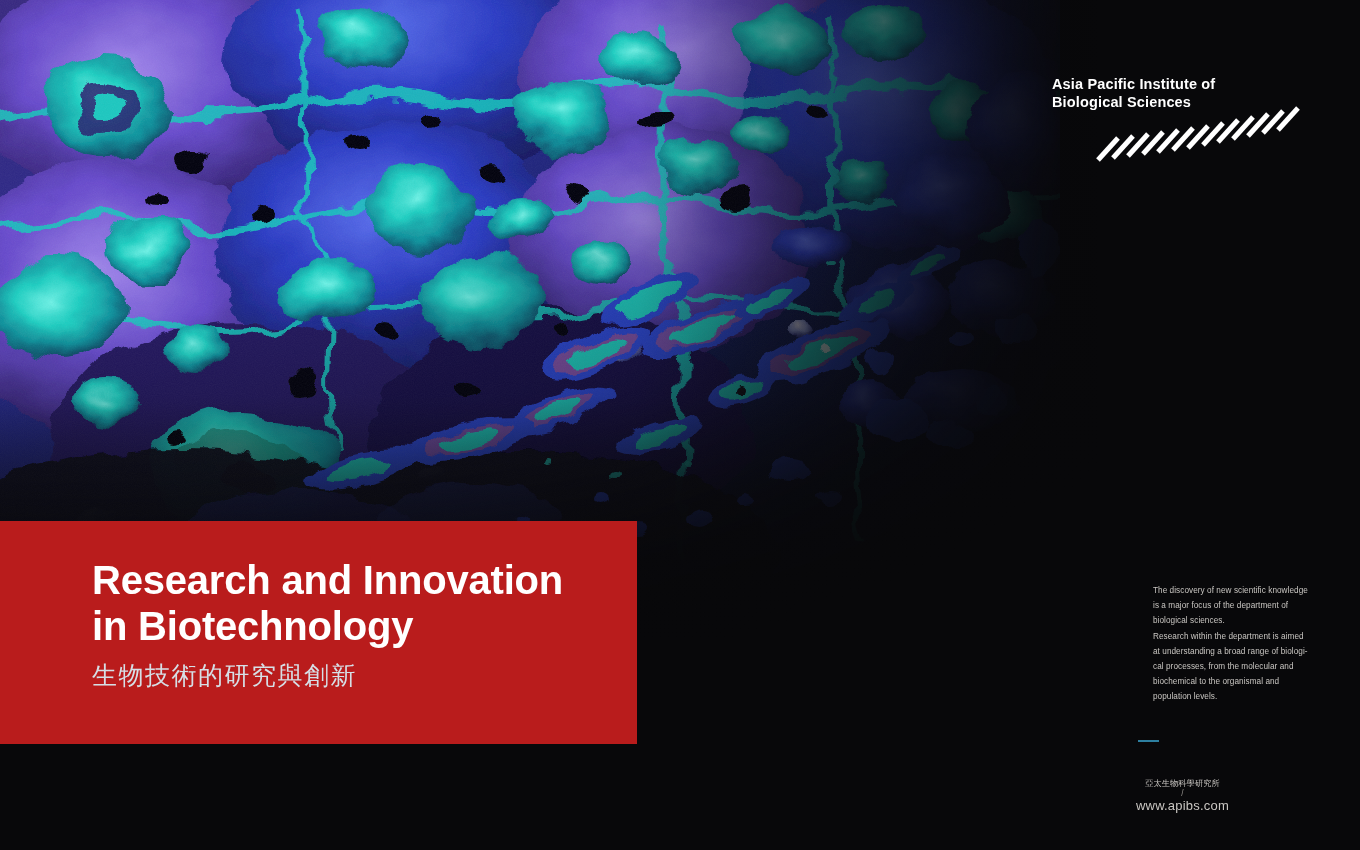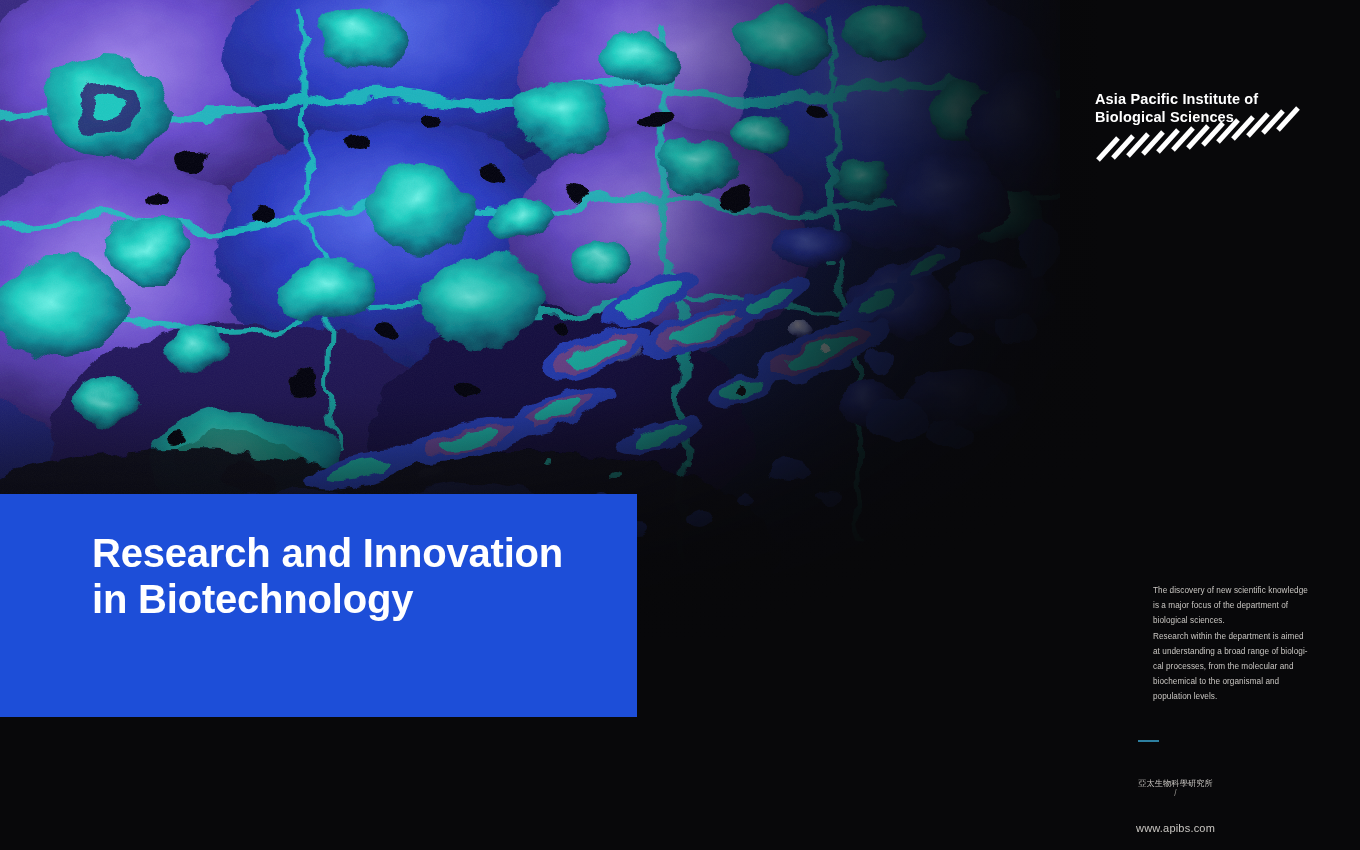--- a/index.html
+++ b/index.html
@@ -33,44 +33,43 @@
     width:1100px; height:640px;
     pointer-events:none;
     background:
       radial-gradient(125% 115% at 6% 4%, rgba(8,8,10,0) 40%, rgba(8,8,10,.28) 62%, rgba(8,8,10,.80) 82%, #08080a 97%),
       linear-gradient(to right, rgba(8,8,10,0) 58%, rgba(8,8,10,.55) 82%, #08080a 100%),
       linear-gradient(to bottom, rgba(8,8,10,0) 62%, rgba(8,8,10,.60) 86%, #08080a 100%);
   }
 
   
   #brand {
-    position:absolute; left:1052px; top:90px;
+    position:absolute; left:1052px; top:75px;
     width:260px;
-    margin-left:43px;
   }
   #brand-name {
     color:#ffffff;
     font-size:14.5px;
     font-weight:bold;
     line-height:1.26;
     letter-spacing:.15px;
     white-space:pre-line;
   }
   #brand-mark {
     position:absolute; left:1096px; top:104px;
     width:210px; height:62px;
   }
   #brand-mark svg { display:block; }
 
   
   #title-panel {
     position:absolute;
-    left:0; top:494px;
+    left:0; top:521px;
     width:637px; height:223px;
-    background:#1d4ed8;
+    background:#b91c1c;
   }
   #title-main {
     position:absolute; left:92px; top:36px;
     color:#ffffff;
     font-size:40px;
     font-weight:bold;
     line-height:1.16;
     letter-spacing:-.2px;
     white-space:pre-line;
   }
@@ -102,21 +101,21 @@
   #footer {
     position:absolute; left:1136px; top:778px;
     display:flex; align-items:center;
     color:#c9c6c2;
     font-size:8.2px;
     letter-spacing:.1px;
     white-space:nowrap;
     flex-direction:column;
   }
   #footer .sep { margin:0 9px; color:#9a9792; }
-  #footer .url { font-size:11px; letter-spacing:.2px;margin-top:24px; }
+  #footer .url { font-size:13px; letter-spacing:.2px; }
 </style>
 </head>
 <body>
 
 <div id="poster">
 
   <div id="artwork">
     <svg viewBox="0 0 1060 620" preserveAspectRatio="xMinYMin slice" xmlns="http://www.w3.org/2000/svg">
       <defs>
 
@@ -391,20 +390,21 @@
         <line x1="152" y1="32" x2="172" y2="10"></line>
         <line x1="167" y1="29" x2="187" y2="7"></line>
         <line x1="182" y1="26" x2="202" y2="4"></line>
       </g>
     </svg>
   </div>
 
   <div id="title-panel">
     <div id="title-main">Research and Innovation
 in Biotechnology</div>
+    <div id="title-sub">生物技術的研究與創新</div>
   </div>
 
   <div id="copy">The discovery of new scientific knowledge
 is a major focus of the department of
 biological sciences.
 Research within the department is aimed
 at understanding a broad range of biologi-
 cal processes, from the molecular and
 biochemical to the organismal and
 population levels.</div>

